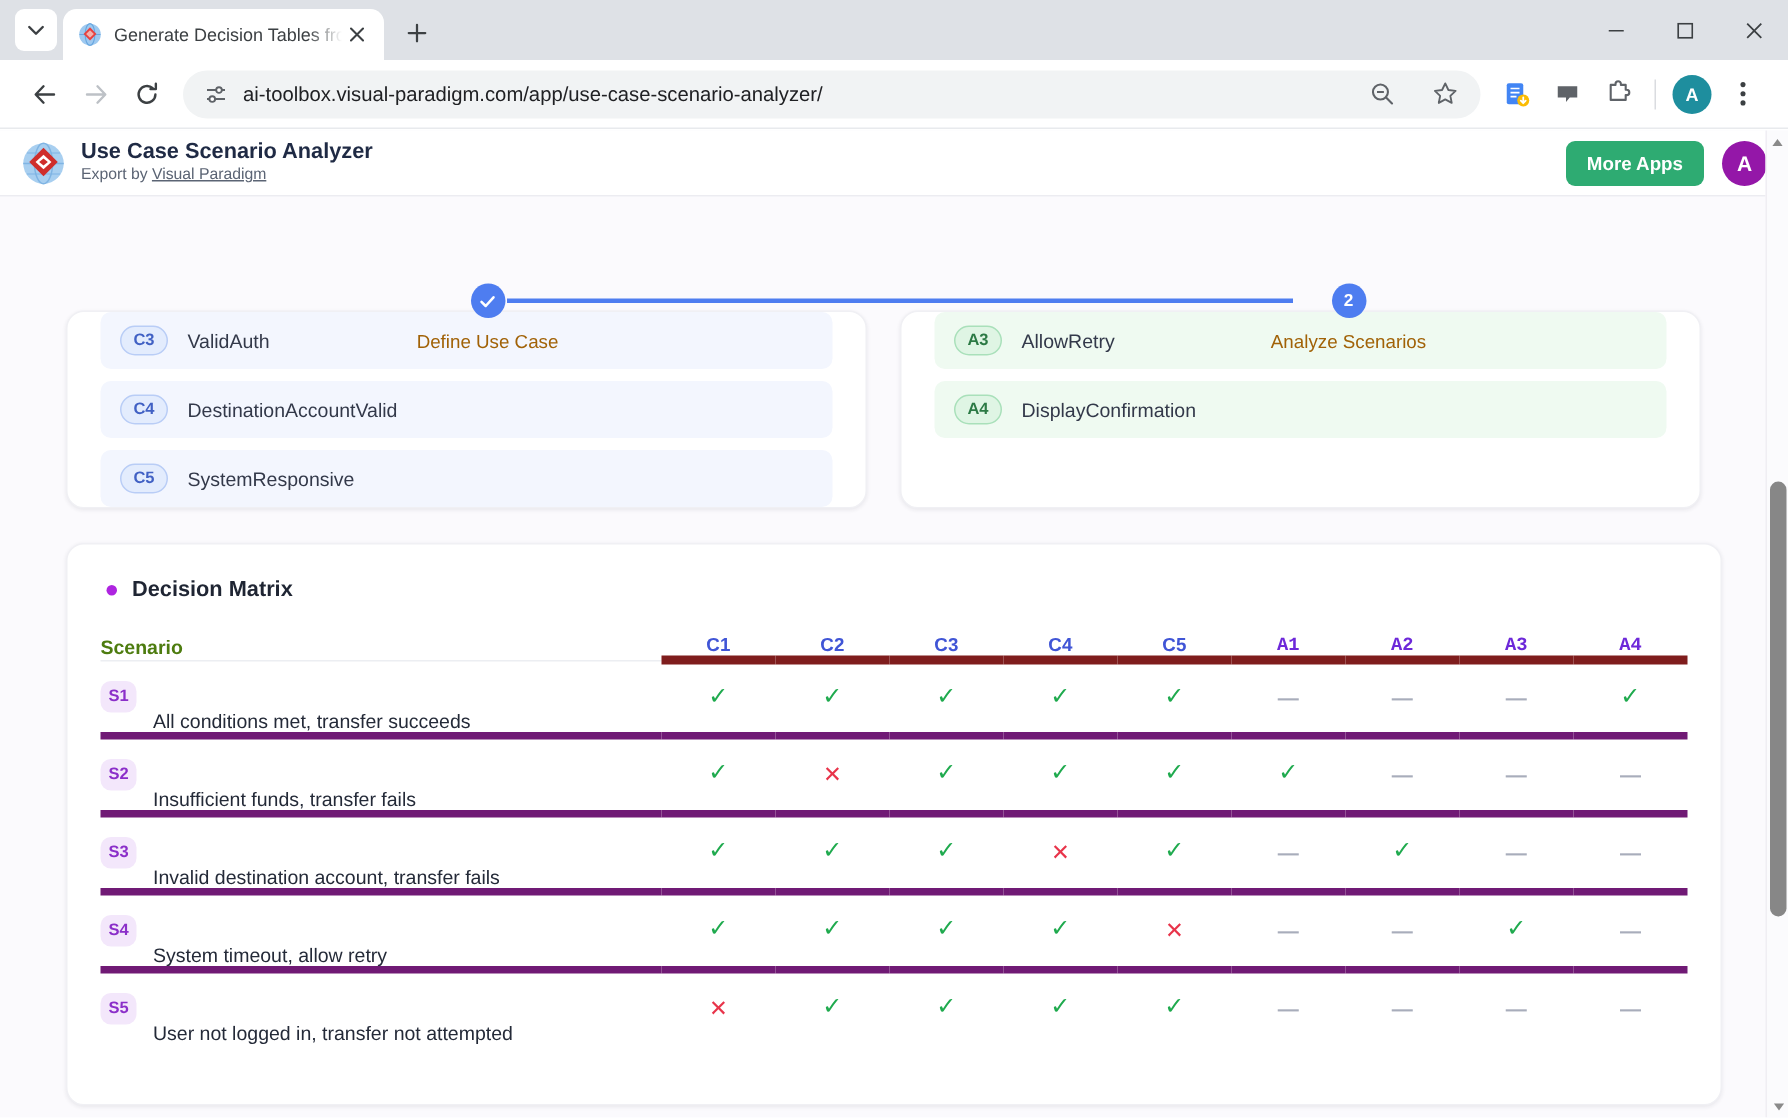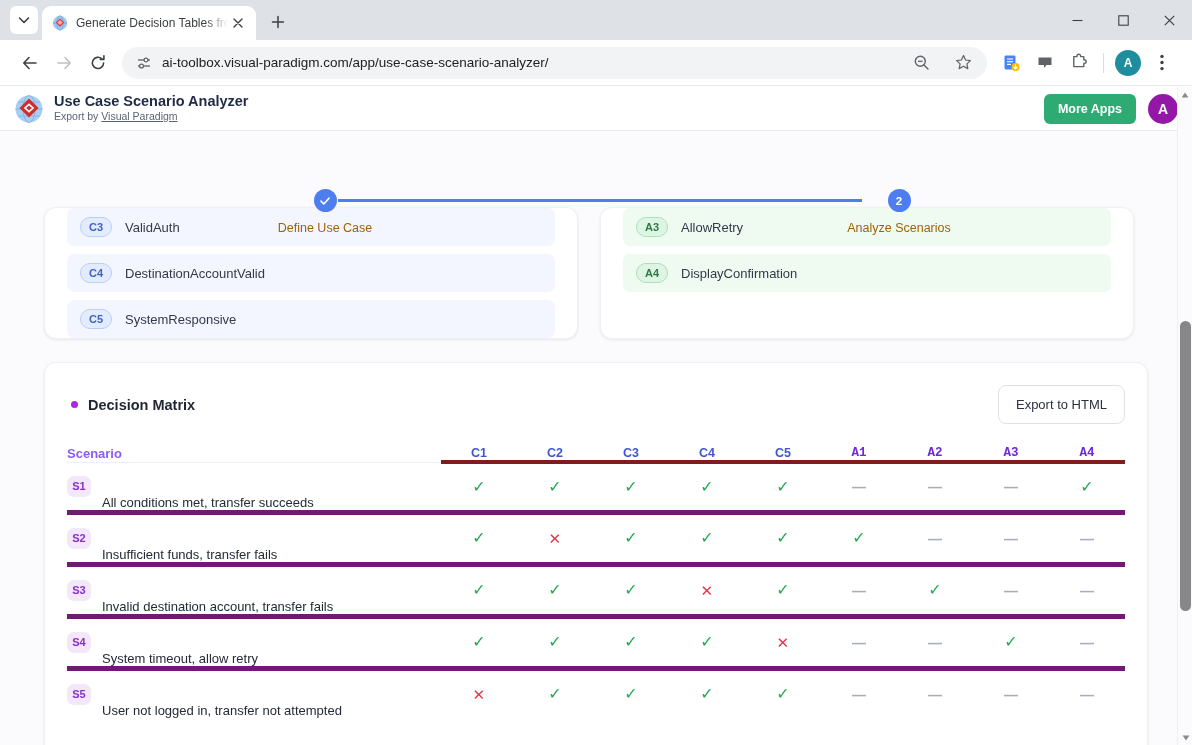--- a/index.html
+++ b/index.html
@@ -149,26 +149,26 @@
   .matrix-spacer { flex: 1; }
   .export-btn {
     border: 1px solid #dfe1e8; background: #fff; border-radius: 8px;
     font-size: 13px; color: #2b3140; padding: 11px 17px; cursor: pointer;
     font-family: "Liberation Sans", sans-serif;
   }
 
   table.matrix { width: 100%; border-collapse: collapse; table-layout: fixed; }
   table.matrix th, table.matrix td { padding: 0; }
   .th-scenario {
-    text-align: left; font-size: 13px; color: #8b5cf6; font-weight: bold;
+    text-align: left; font-size: 13px; color: #4d7c0f; font-weight: bold;
     padding: 0 0 14px 11px; border-bottom: 1px solid #eceef2;
   }
   .th-code {
     font-size: 12.5px; font-weight: bold; width: 74px; padding-bottom: 14px;
-    border-bottom: 4px solid #7f1d1d;
+    border-bottom: 6px solid #7f1d1d;
   }
   .th-code.c { color: #4055d6; }
   .th-code.a { color: #6d28d9; font-family: Liberation Mono, monospace; }
 
   .matrix tbody tr td { border-bottom: 5px solid #701a75; height: 44px; }
   .matrix tbody tr:last-child td { border-bottom: none; }
   .cell-scenario { padding-left: 11px; }
   .scen-wrap { display: flex; align-items: center; gap: 11px; }
   .s-badge {
     width: 24px; height: 21px; border-radius: 7px; background: #f3e7fb;
@@ -386,21 +386,20 @@
           <span class="chip-label">DisplayConfirmation</span>
         </div>
       </div>
     </div>
 
     <div class="matrix-card">
       <div class="matrix-head">
         <span class="dot-purple"></span>
         <span class="matrix-title">Decision Matrix</span>
         <span class="matrix-spacer"></span>
-        <button class="export-btn">Export to HTML</button>
       </div>
 
       <table class="matrix">
         <colgroup>
           <col style="width:364px">
           <col span="9" style="width:74px">
         </colgroup>
         <thead>
           <tr>
             <th class="th-scenario">Scenario</th>

